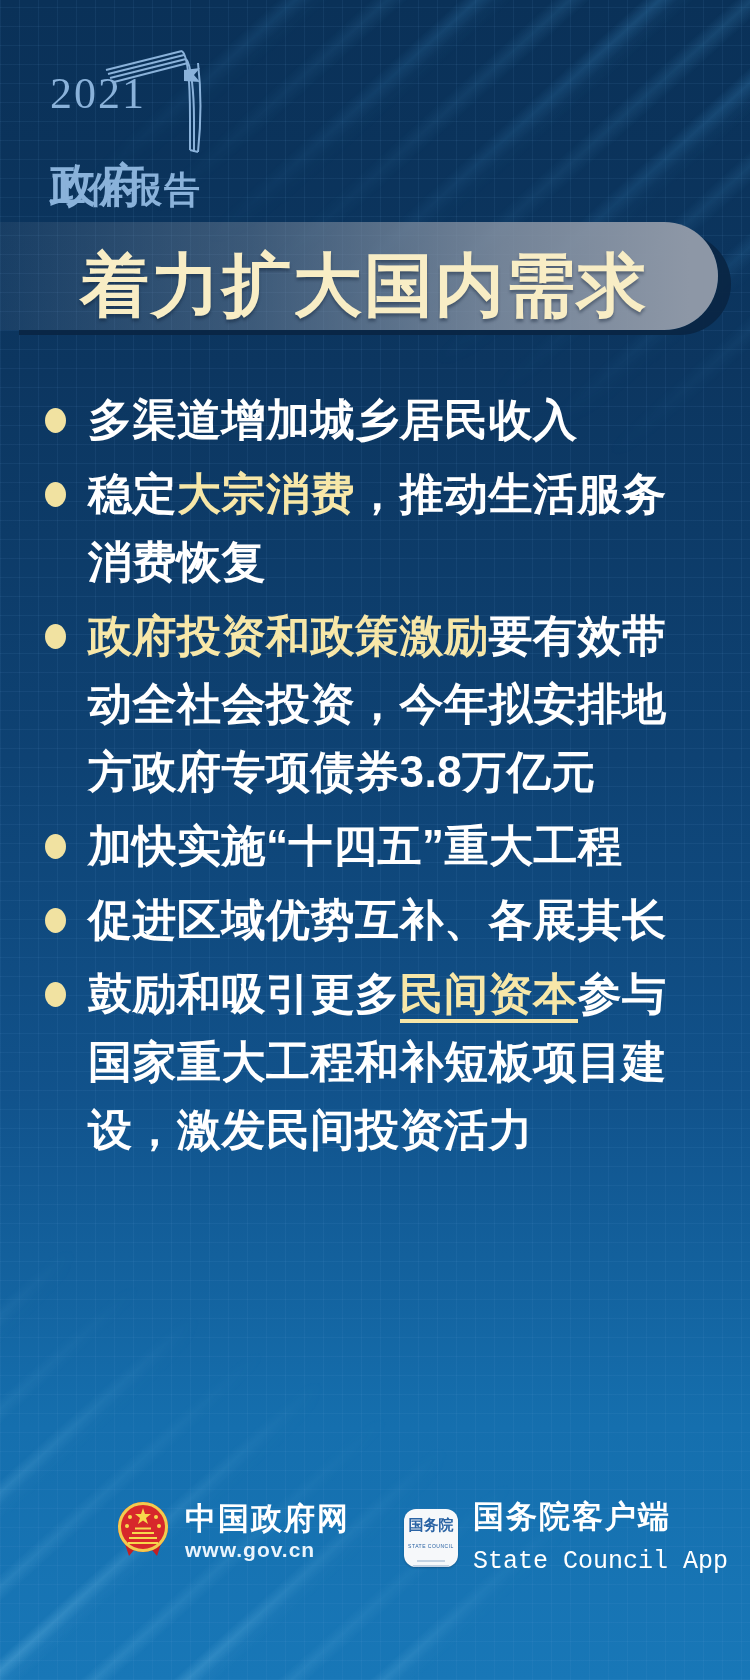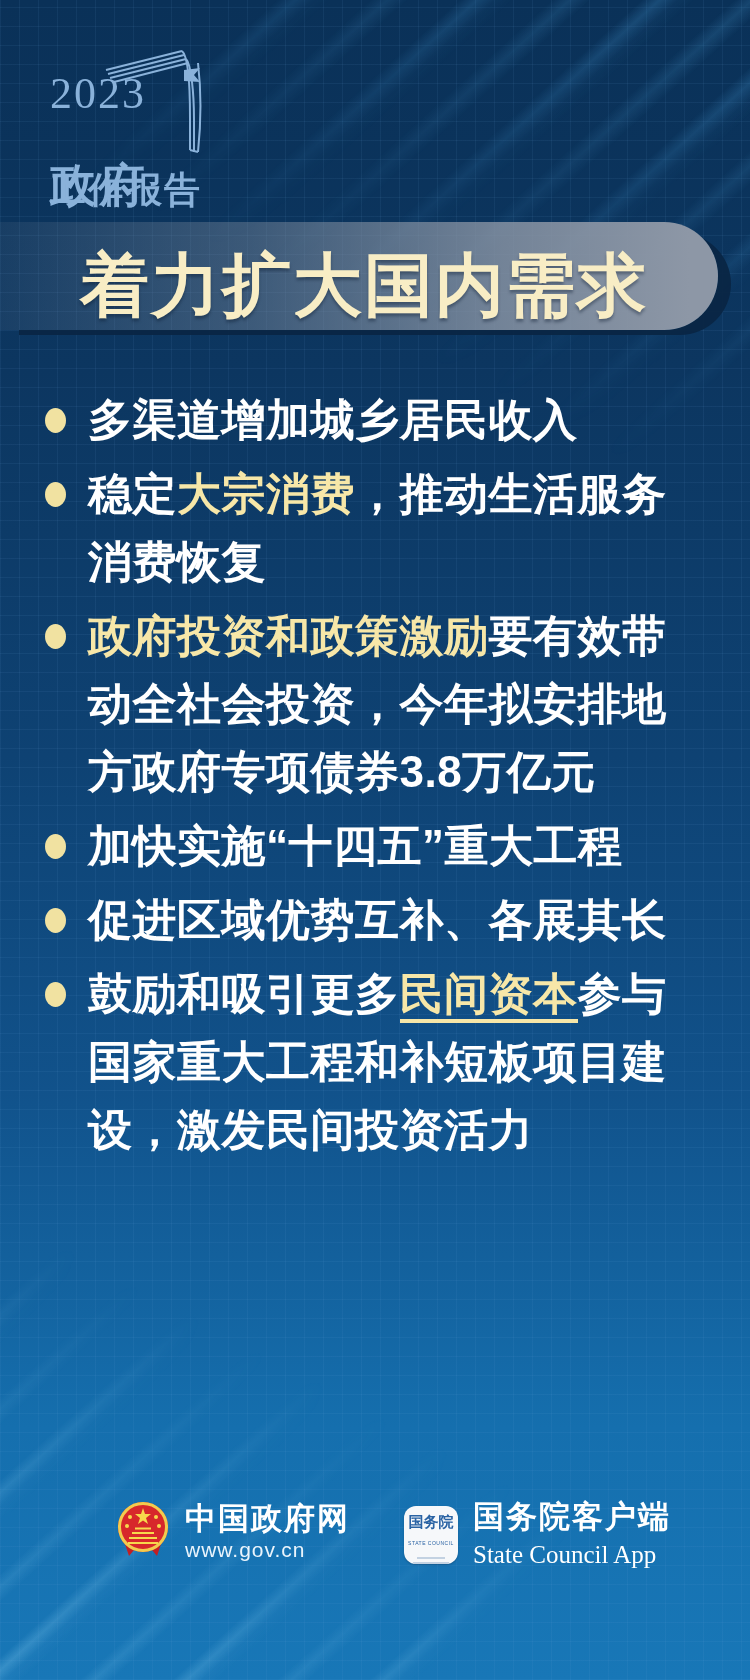--- a/index.html
+++ b/index.html
@@ -62,23 +62,23 @@
   .txt{margin:0;width:636px;font-size:44px;line-height:68px;font-weight:700;color:#ffffff;letter-spacing:0.5px;}
   .txt .hl{color:var(--hl-color,#f7e7a8);}
   .txt .ul{border-bottom:4px solid var(--hl-color,#f7e7a8);padding-bottom:1px;}
   
   .footer{position:absolute;left:0;top:1498px;width:750px;height:70px;}
   .brand{position:absolute;display:flex;align-items:center;}
   .brand-gov{left:116px;top:2px;}
   .brand-app{left:404px;top:2px;}
   .brand .mark{flex:none;margin-right:15px;}
   .gov-name{font-size:31px;font-weight:700;color:#ffffff;letter-spacing:2px;line-height:1.1;}
-  .gov-url{font-size:21px;font-weight:400;color:#eaf4fc;letter-spacing:1px;line-height:1.2;margin-top:1px;}
+  .gov-url{font-size:21px;font-weight:700;color:#eaf4fc;letter-spacing:1px;line-height:1.2;margin-top:1px;}
   .app-name{font-size:31px;font-weight:700;color:#ffffff;letter-spacing:2px;line-height:1.1;}
-  .app-sub{font-family:Liberation Serif, serif;font-size:25px;color:#ffffff;line-height:1.15;margin-top:7px;}
+  .app-sub{font-family:Liberation Mono, monospace;font-size:25px;color:#ffffff;line-height:1.15;margin-top:14px;}
   .appicon{
     width:54px;height:58px;background:#f6f8fa;border-radius:12px;
     display:flex;flex-direction:column;align-items:center;justify-content:flex-start;
     box-shadow:0 1px 2px rgba(0,30,60,.3);
     gap:8px;
   }
   .appicon .cn{font-size:15px;font-weight:700;color:#2a63a4;margin-top:7px;letter-spacing:0;}
   .appicon .en{font-size:5px;color:#2a63a4;letter-spacing:.5px;}
   .appicon .bld{width:40px;height:18px;margin-top:3px;
     background:
@@ -103,21 +103,21 @@
         <path d="M6,26 L82,7"></path>
         <path d="M8,30 L84,11"></path>
         <path d="M12,34 L86,15"></path>
         <path d="M80,3 C86,8 88,40 88,70 L88,102"></path>
         <path d="M84,11 C89,16 92,44 92,72 L92,104"></path>
         <path d="M96,15 C99,40 99,75 96,104"></path>
         <path d="M88,102 L96,104"></path>
       </g>
       <path d="M82,22 L98,20 L92,27 L98,34 L82,33 Z" fill="#8ab2da"></path>
     </svg>
-    <div class="year">2023</div>
+    <div class="year">2021</div>
     <div class="t1">政府</div>
     <div class="t2">工作报告</div>
   </div>
 
   <div class="banner">
     <h1>着力扩大国内需求</h1>
   </div>
 
   <ul class="list">
       <li class="item">

